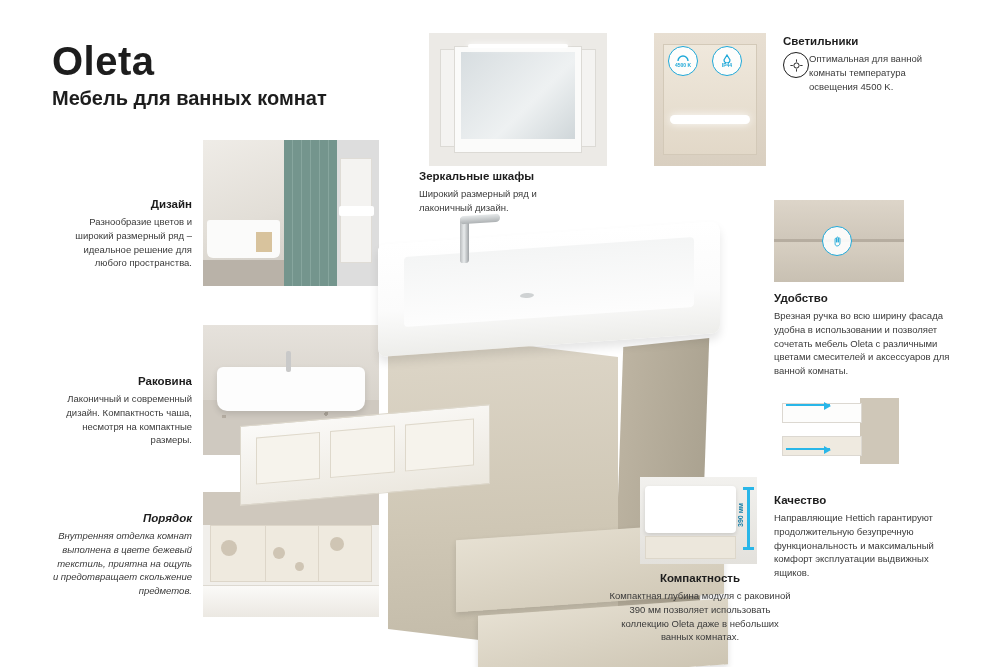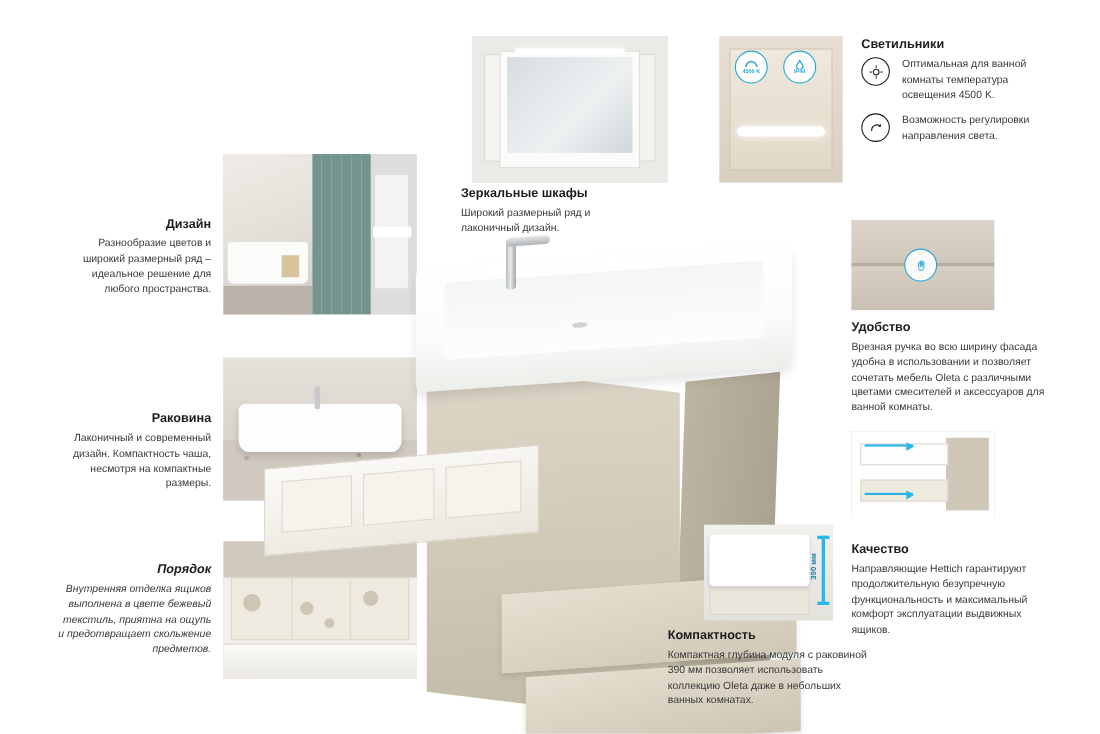--- a/index.html
+++ b/index.html
@@ -31,21 +31,21 @@
   
   .feat { position: absolute; }
   .feat h3 {
     margin: 0 0 5px 0; font-size: 11.5px; font-weight: bold; color: #1d1d1d;
   }
   .feat p {
     margin: 0; font-size: 9.5px; line-height: 1.45; color: #3a3a3a;
   }
   .ta-right { text-align: right; margin-top: 20px; }
   .ta-left  { text-align: left; }
-  .ta-center{ text-align: left; }
+  .ta-center{ text-align: center; }
 
   
   .photo { position: absolute; overflow: hidden; background: #ddd; }
 
   
   .photo-design { left: 203px; top: 140px; width: 176px; height: 146px; }
   .pd-left  { position:absolute; left:0; top:0; width:46%; height:100%;
               background: linear-gradient(160deg,#efece7 0%,#e2ded7 55%,#cfcbc4 100%); }
   .pd-tub   { position:absolute; left:2%; top:55%; width:42%; height:26%;
               background:#fbfbfa; border-radius:3px 3px 6px 6px; }
@@ -199,41 +199,45 @@
     transform: skewY(-6deg) skewX(-2deg);
   }
 
   
   .icon-circle{
     width:26px; height:26px; border-radius:50%;
     border:1.6px solid #1d1d1d; display:flex; align-items:center; justify-content:center;
     flex:0 0 auto; background:#fff;
   }
   .icon-circle svg{ display:block; }
-  .icon-row{ display:flex; gap:11px; align-items:flex-start; margin-bottom:10px; }
+  .icon-row{ display:flex; gap:0; align-items:flex-start; margin-bottom:10px; }
   .icon-row p{ margin:0; font-size:9.5px; line-height:1.45; color:#3a3a3a; }
 
   .badge-blue{
     position:absolute; width:30px; height:30px; border-radius:50%;
     border:1.6px solid #1fa8d8; background:rgba(255,255,255,.9);
     display:flex; align-items:center; justify-content:center;
   }
   .badge-lbl{ font-size:5px; color:#1fa8d8; font-weight:bold; line-height:1; text-align:center;}
 
   .arrow-blue{ position:absolute; height:0; border-top:2px solid #29b6e8; }
   .arrow-blue:after{
     content:""; position:absolute; right:-1px; top:-4px;
     border-left:7px solid #29b6e8; border-top:4px solid transparent; border-bottom:4px solid transparent;
   }
 </style>
 </head>
 <body>
 
 <div id="page">
 
+  <div class="title-block">
+    <div class="brand">Oleta</div>
+    <div class="brand-sub">Мебель для ванных комнат</div>
+  </div>
 
   <div class="feat ta-right" style="left:52px; top:178px; width:140px;">
     <h3>Дизайн</h3>
     <p>Разнообразие цветов и широкий размерный ряд – идеальное решение для любого пространства.</p>
   </div>
   <div class="photo photo-design">
     <div class="pd-left"></div>
     <div class="pd-tub"></div>
     <div class="pd-floor"></div>
     <div class="pd-stool"></div>
@@ -248,21 +252,21 @@
   </div>
   <div class="photo photo-sink">
     <div class="ps-wall"></div>
     <div class="ps-terr"></div>
     <div class="ps-bowl"></div>
     <div class="ps-tap"></div>
   </div>
 
   <div class="feat ta-right" style="left:52px; top:492px; width:140px;font-style:italic;">
     <h3>Порядок</h3>
-    <p>Внутренняя отделка ящиков выполнена в цвете бежевый текстиль, приятна на ощупь и предотвращает скольжение предметов.</p>
+    <p>Внутренняя отделка комнат выполнена в цвете бежевый текстиль, приятна на ощупь и предотвращает скольжение предметов.</p>
   </div>
   <div class="photo photo-order">
     <div class="po-bg"></div>
     <div class="po-top"></div>
     <div class="po-draw"></div>
     <div class="po-item" style="left:10%; top:38%; width:16px; height:16px;"></div>
     <div class="po-item" style="left:40%; top:44%; width:12px; height:12px;"></div>
     <div class="po-item" style="left:72%; top:36%; width:14px; height:14px;"></div>
     <div class="po-item" style="left:52%; top:56%; width:9px;  height:9px;"></div>
     <div class="po-front"></div>
@@ -315,29 +319,20 @@
             <line x1="8" y1="1" x2="8" y2="3"></line>
               <line x1="8" y1="13" x2="8" y2="15"></line>
             <line x1="1" y1="8" x2="3" y2="8"></line>
               <line x1="13" y1="8" x2="15" y2="8"></line>
           </g>
         </svg>
       </span>
       <p>Оптимальная для ванной комнаты температура освещения 4500 K.</p>
     </div>
 
-    <div class="icon-row">
-      <span class="icon-circle">
-        <svg width="13" height="13" viewBox="0 0 16 16">
-          <path d="M3 11 A6 6 0 0 1 13 6" fill="none" stroke="#1d1d1d" stroke-width="1.3"></path>
-          <path d="M13 3 L13.5 6.5 L10 6.5 Z" fill="#1d1d1d"></path>
-        </svg>
-      </span>
-      <p>Возможность регулировки направления света.</p>
-    </div>
   </div>
 
   <div class="photo photo-handle">
     <div class="ph-bg"></div>
     <div class="ph-gap"></div>
   </div>
   <div class="badge-blue" style="left:822px; top:226px;">
     <svg width="13" height="13" viewBox="0 0 16 16">
       <path d="M5 10 V5 a1 1 0 0 1 2 0 v4 V3.5 a1 1 0 0 1 2 0 V9 V4.5 a1 1 0 0 1 2 0 V10 c0 2-1.5 3.5-3.5 3.5S5 12 5 10z" fill="none" stroke="#1fa8d8" stroke-width="1.1"></path>
     </svg>

